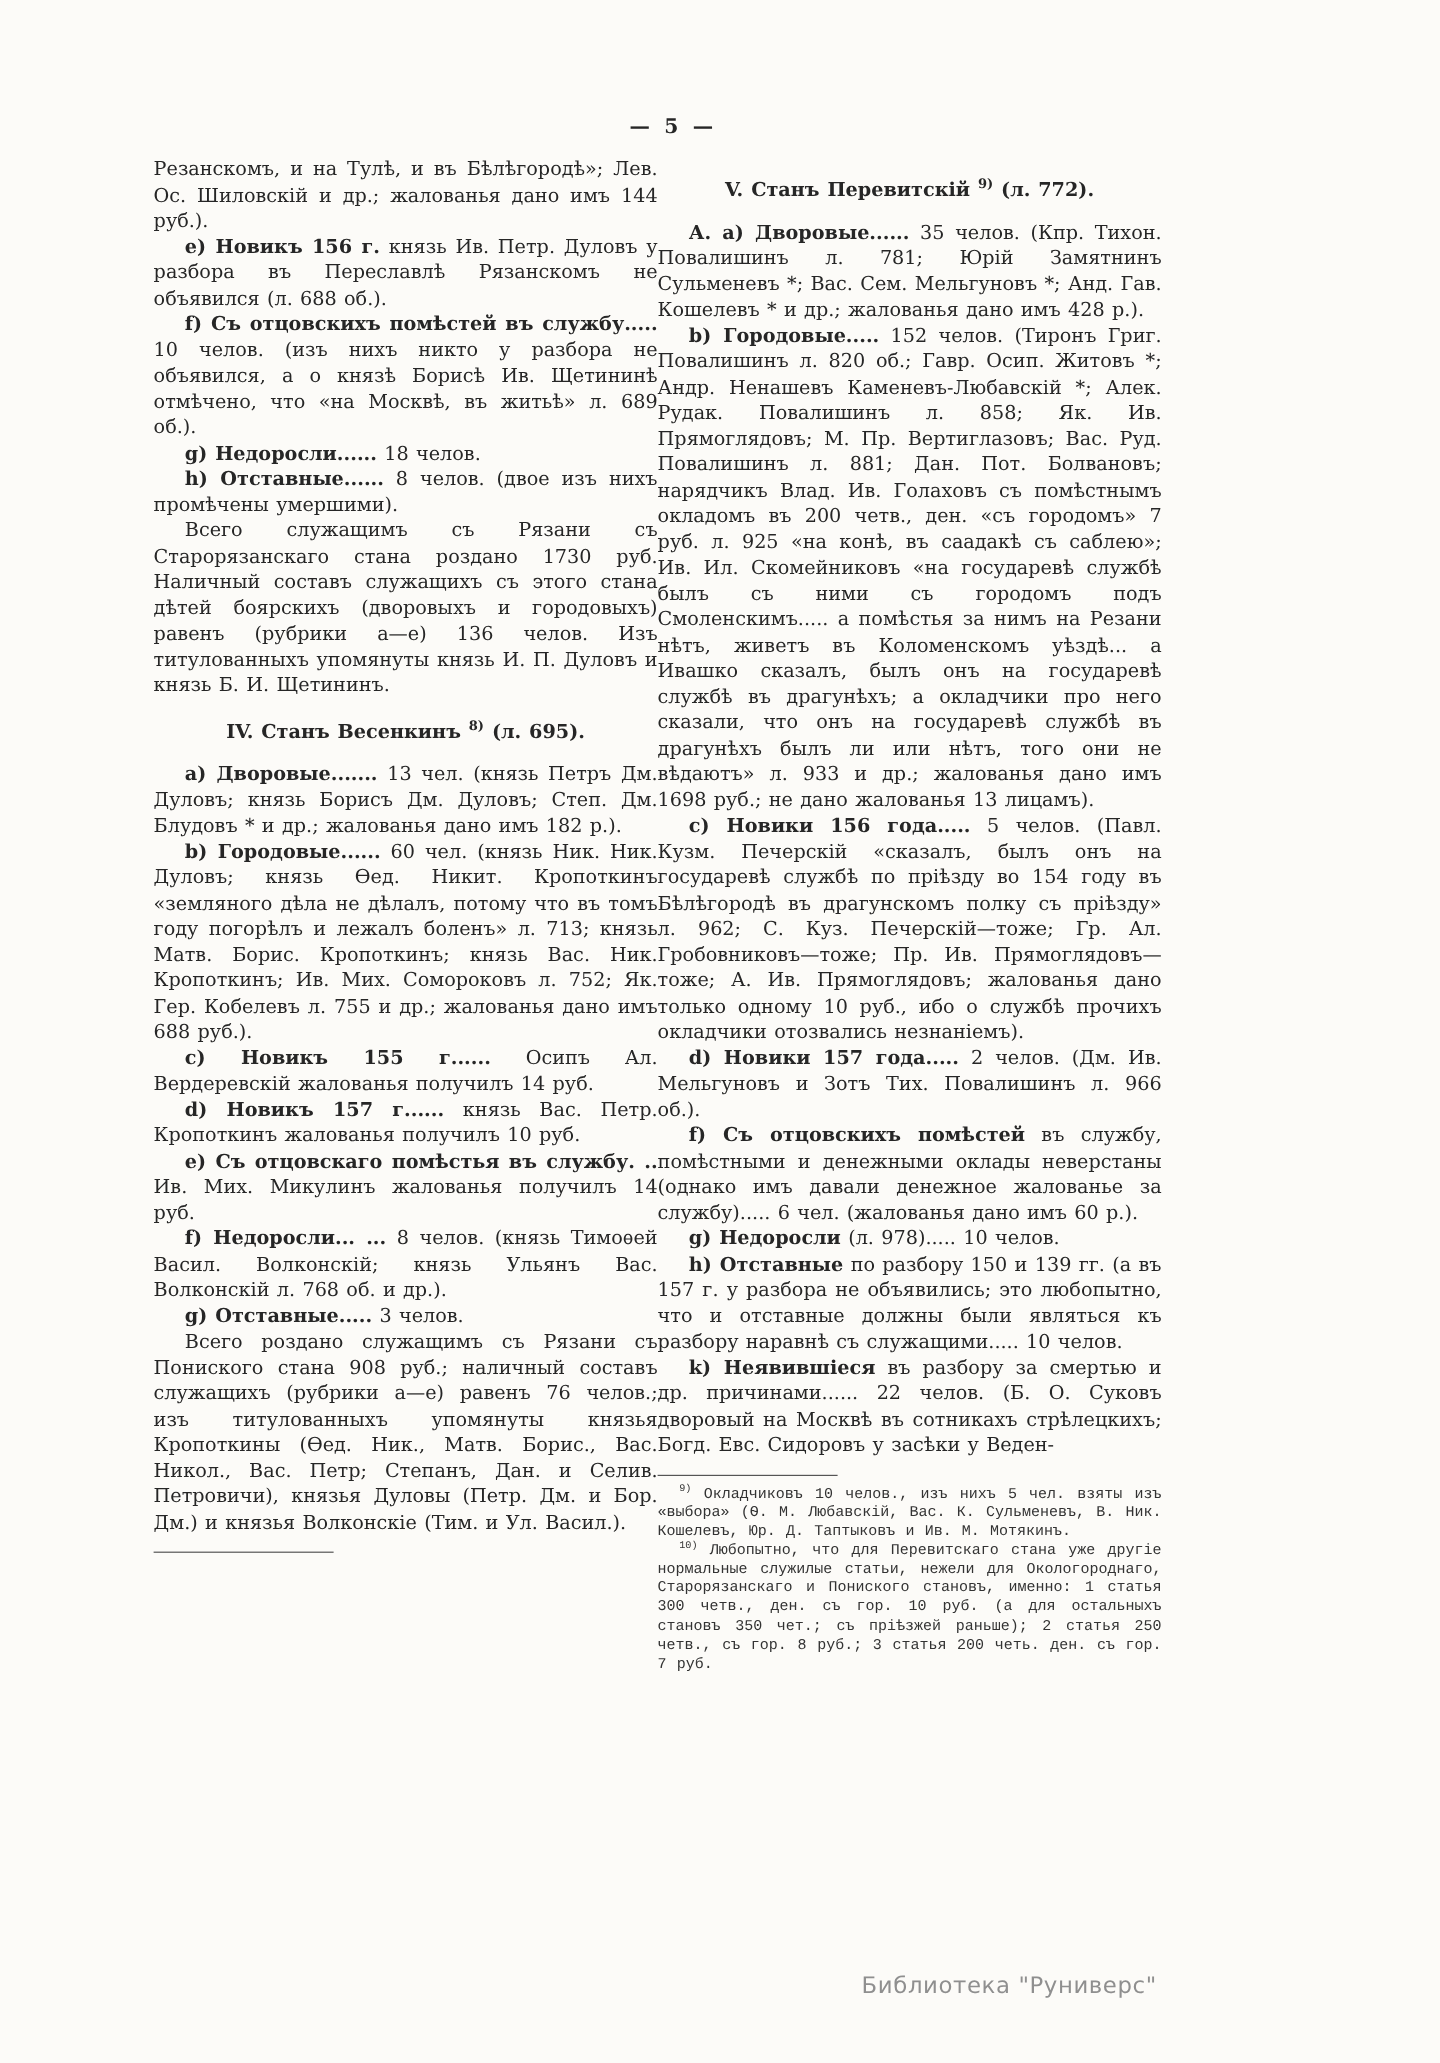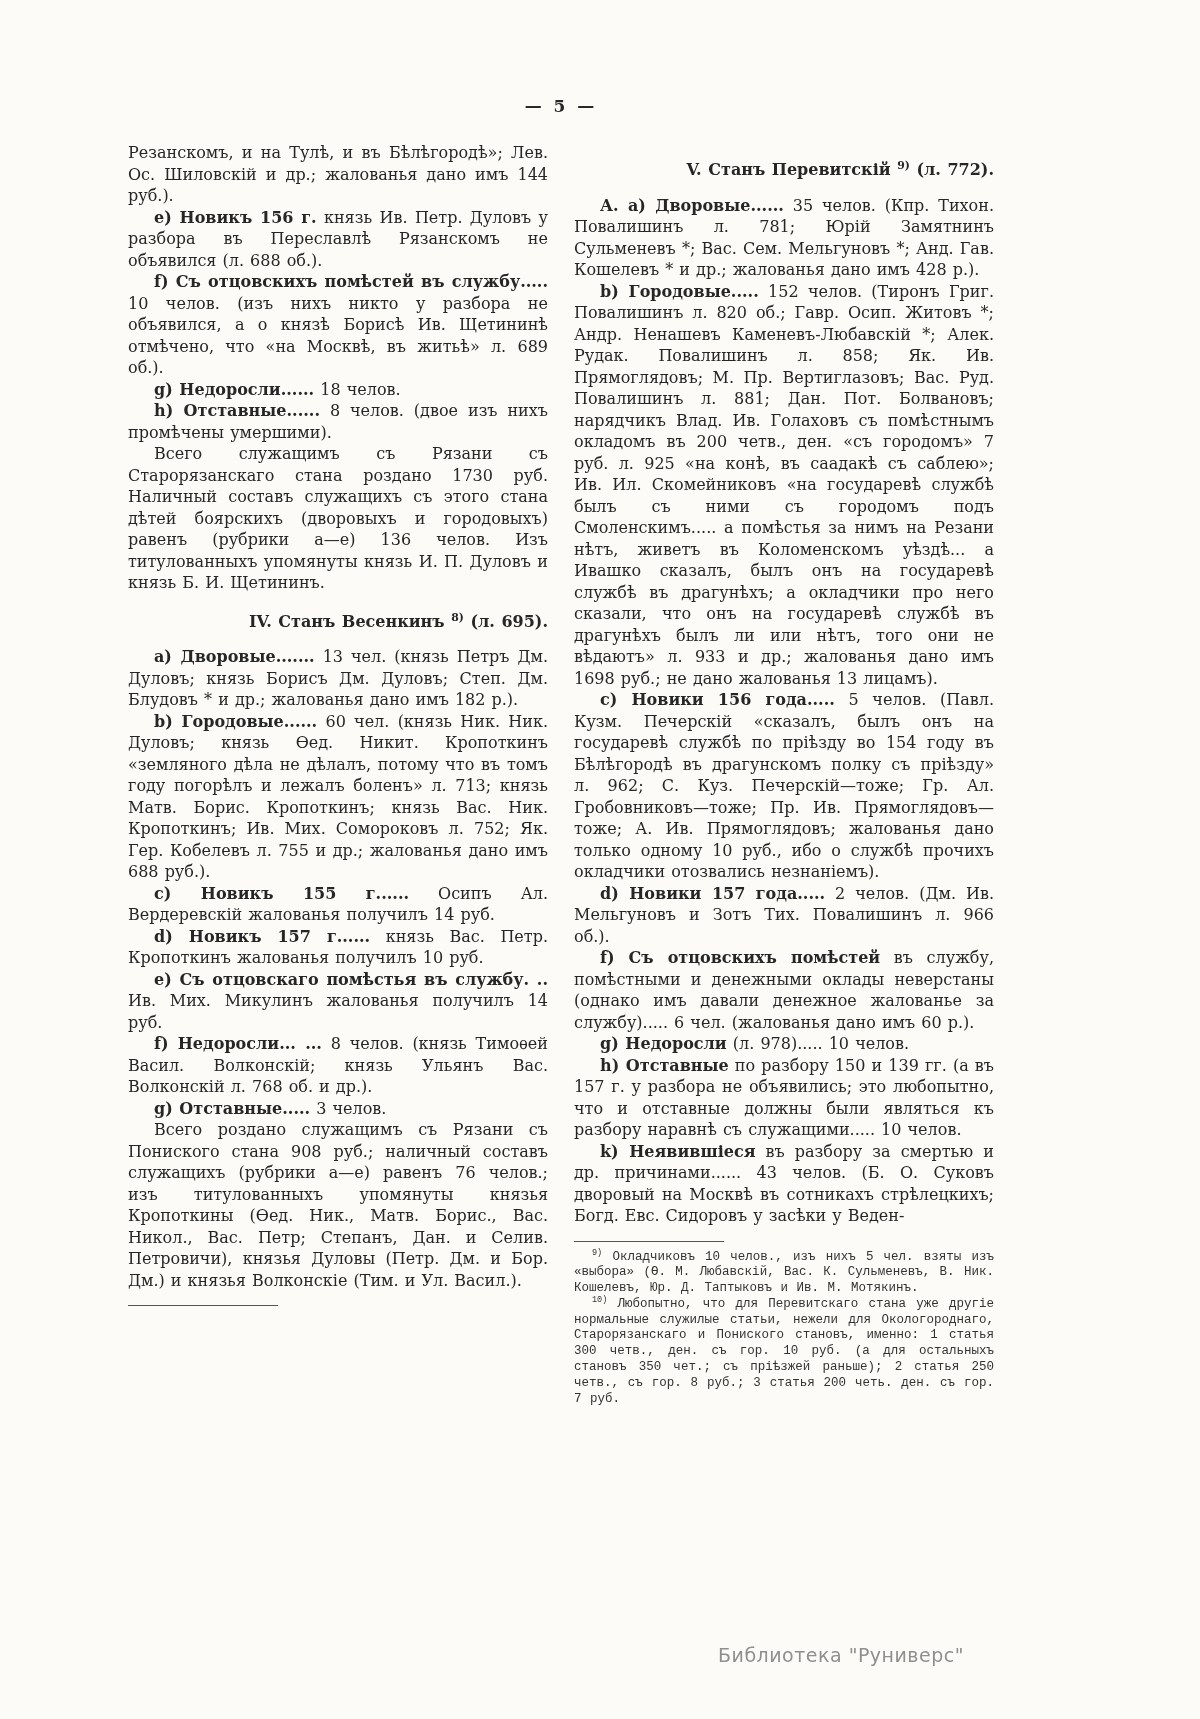--- a/index.html
+++ b/index.html
@@ -18,37 +18,36 @@
   .page-number {
     position: absolute;
     top: 96px; left: 128px; width: 866px;
     text-align: center;
     font-size: 17px;
     font-weight: bold;
     letter-spacing: 3px;
   }
   .text-block {
     position: absolute;
-    left: 128px; top: 142px; width: 866px;
+    left: 128px; top: 130px; width: 866px;
     display: flex;
-    gap: 26px;
     align-items: flex-start;
   }
   .col {
     width: 420px;
     font-size: 16px;
     line-height: 21.5px;
     text-align: justify;
     word-spacing: 1px;
   }
   .col p { margin: 0; }
   .col p.p { text-indent: 26px; }
   .col p.cont { text-indent: 0; }
   .col p.h {
-    text-align: right;
+    text-align: center;
     font-weight: bold;
     text-indent: 0;
     margin: 17px 0 14px 0;
   }
   .col p.fn {
     font-size: 12.5px;
     line-height: 15.8px;
     text-indent: 18px;
     color: #333;
     font-family: Liberation Mono, monospace;
@@ -97,20 +96,20 @@
       </div>
     <div class="col">
         <p class="h"><span class="b">V. Станъ Перевитскій </span><sup class="b">9)</sup><span class="b"> (л. 772).</span></p>
         <p class="p"><span class="b">А. a) Дворовые......</span><span> 35 челов. (Кпр. Тихон. Повалишинъ л. 781; Юрій Замятнинъ Сульменевъ *; Вас. Сем. Мельгуновъ *; Анд. Гав. Кошелевъ * и др.; жалованья дано имъ 428 р.).</span></p>
         <p class="p"><span class="b">b) Городовые.....</span><span> 152 челов. (Тиронъ Григ. Повалишинъ л. 820 об.; Гавр. Осип. Житовъ *; Андр. Ненашевъ Каменевъ-Любавскій *; Алек. Рудак. Повалишинъ л. 858; Як. Ив. Прямоглядовъ; М. Пр. Вертиглазовъ; Вас. Руд. Повалишинъ л. 881; Дан. Пот. Болвановъ; нарядчикъ Влад. Ив. Голаховъ съ помѣстнымъ окладомъ въ 200 четв., ден. «съ городомъ» 7 руб. л. 925 «на конѣ, въ саадакѣ съ саблею»; Ив. Ил. Скомейниковъ «на государевѣ службѣ былъ съ ними съ городомъ подъ Смоленскимъ..... а помѣстья за нимъ на Резани нѣтъ, живетъ въ Коломенскомъ уѣздѣ... а Ивашко сказалъ, былъ онъ на государевѣ службѣ въ драгунѣхъ; а окладчики про него сказали, что онъ на государевѣ службѣ въ драгунѣхъ былъ ли или нѣтъ, того они не вѣдаютъ» л. 933 и др.; жалованья дано имъ 1698 руб.; не дано жалованья 13 лицамъ).</span></p>
         <p class="p"><span class="b">c) Новики 156 года.....</span><span> 5 челов. (Павл. Кузм. Печерскій «сказалъ, былъ онъ на государевѣ службѣ по пріѣзду во 154 году въ Бѣлѣгородѣ въ драгунскомъ полку съ пріѣзду» л. 962; С. Куз. Печерскій—тоже; Гр. Ал. Гробовниковъ—тоже; Пр. Ив. Прямоглядовъ—тоже; А. Ив. Прямоглядовъ; жалованья дано только одному 10 руб., ибо о службѣ прочихъ окладчики отозвались незнаніемъ).</span></p>
         <p class="p"><span class="b">d) Новики 157 года.....</span><span> 2 челов. (Дм. Ив. Мельгуновъ и Зотъ Тих. Повалишинъ л. 966 об.).</span></p>
         <p class="p"><span class="b">f) Съ отцовскихъ помѣстей</span><span> въ службу, помѣстными и денежными оклады неверстаны (однако имъ давали денежное жалованье за службу)..... 6 чел. (жалованья дано имъ 60 р.).</span></p>
         <p class="p"><span class="b">g) Недоросли</span><span> (л. 978)..... 10 челов.</span></p>
         <p class="p"><span class="b">h) Отставные</span><span> по разбору 150 и 139 гг. (а въ 157 г. у разбора не объявились; это любопытно, что и отставные должны были являться къ разбору наравнѣ съ служащими..... 10 челов.</span></p>
-        <p class="p"><span class="b">k) Неявившіеся</span><span> въ разбору за смертью и др. причинами...... 43 челов. (Б. О. Суковъ дворовый на Москвѣ въ сотникахъ стрѣлецкихъ; Богд. Евс. Сидоровъ у засѣки у Веден-</span></p>
+        <p class="p"><span class="b">k) Неявившіеся</span><span> въ разбору за смертью и др. причинами...... 22 челов. (Б. О. Суковъ дворовый на Москвѣ въ сотникахъ стрѣлецкихъ; Богд. Евс. Сидоровъ у засѣки у Веден-</span></p>
         <div class="fn-rule"></div>
         <p class="fn"><sup>9)</sup><span> Окладчиковъ 10 челов., изъ нихъ 5 чел. взяты изъ «выбора» (Ѳ. М. Любавскій, Вас. К. Сульменевъ, В. Ник. Кошелевъ, Юр. Д. Таптыковъ и Ив. М. Мотякинъ.</span></p>
         <p class="fn"><sup>10)</sup><span> Любопытно, что для Перевитскаго стана уже другіе нормальные служилые статьи, нежели для Окологороднаго, Старорязанскаго и Пониского становъ, именно: 1 статья 300 четв., ден. съ гор. 10 руб. (а для остальныхъ становъ 350 чет.; съ пріѣзжей раньше); 2 статья 250 четв., съ гор. 8 руб.; 3 статья 200 четь. ден. съ гор. 7 руб.</span></p>
       </div>
   </div>
   <div class="watermark">Библиотека "Руниверс"</div>
 </div>
 
 </body></html>

